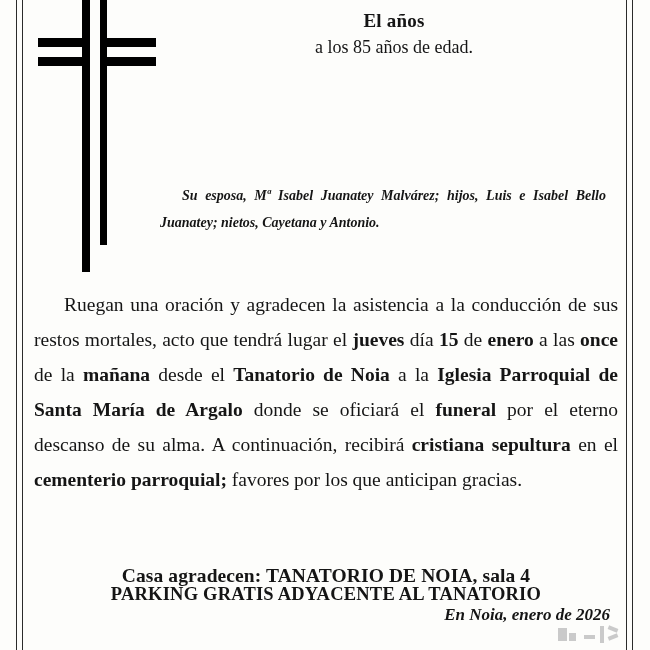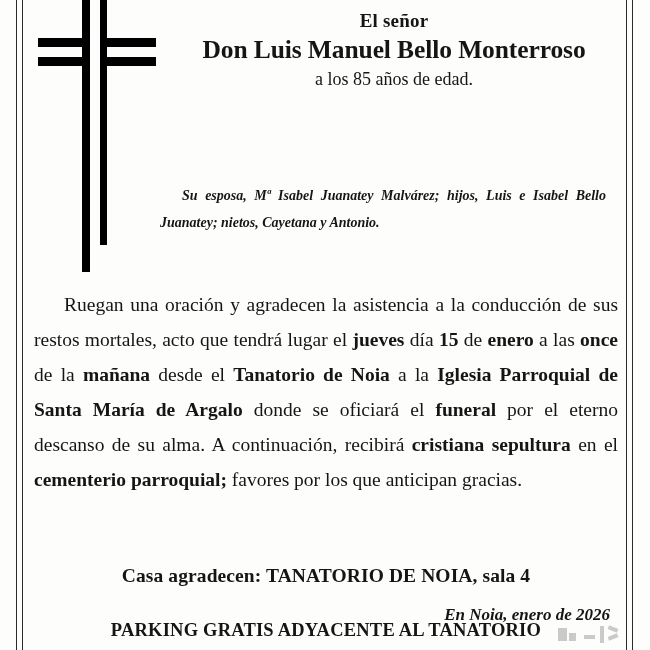--- a/index.html
+++ b/index.html
@@ -163,21 +163,21 @@
     font-size: 17px;
     font-style: italic;
     font-weight: bold;
     padding-right: 8px;
     box-sizing: border-box;
     margin-top: 13px;
   }
   .parking {
     position: absolute;
     left: 34px;
-    top: 620px;
+    top: 584px;
     width: 584px;
     text-align: center;
     font-size: 18.5px;
     font-weight: bold;
     letter-spacing: .2px;
   }
 
   
   .logo-frag {
     position: absolute;
@@ -212,22 +212,21 @@
   <div class="cross-wrap">
     <div class="bar g-v"></div>
     <div class="bar g-h1"></div>
     <div class="bar g-h2"></div>
     <div class="bar k-v"></div>
     <div class="bar k-h1"></div>
     <div class="bar k-h2"></div>
   </div>
 
   <div class="head-block">
-    <div class="l-elsenor">El señor</div>
-    <div class="l-name">Don Luis Manuel Bello Monterroso</div>
+    <div class="l-elsenor">El años</div>
     <div class="l-edad">a los 85 años de edad.</div>
   </div>
 
   <div class="family">
     <span>Su esposa, Mª Isabel Juanatey Malvárez;</span>
     <span>hijos, Luis e Isabel Bello Juanatey; nietos,</span>
     <span>Cayetana y Antonio.</span>
   </div>
 
   <div class="body-par"><span>Ruegan una oración y agradecen la asistencia a la conducción de sus restos mortales, acto que tendrá lugar el </span><b>jueves</b><span> día </span><b>15</b><span> de </span><b>enero</b><span> a las </span><b>once</b><span> de la </span><b>mañana</b><span> desde el </span><b>Tanatorio de Noia</b><span> a la </span><b>Iglesia Parroquial de Santa María de Argalo</b><span> donde se oficiará el </span><b>funeral</b><span> por el eterno descanso de su alma. A continuación, recibirá </span><b>cristiana sepultura</b><span> en el </span><b>cementerio parroquial;</b><span> favores por los que anticipan gracias.</span></div>

